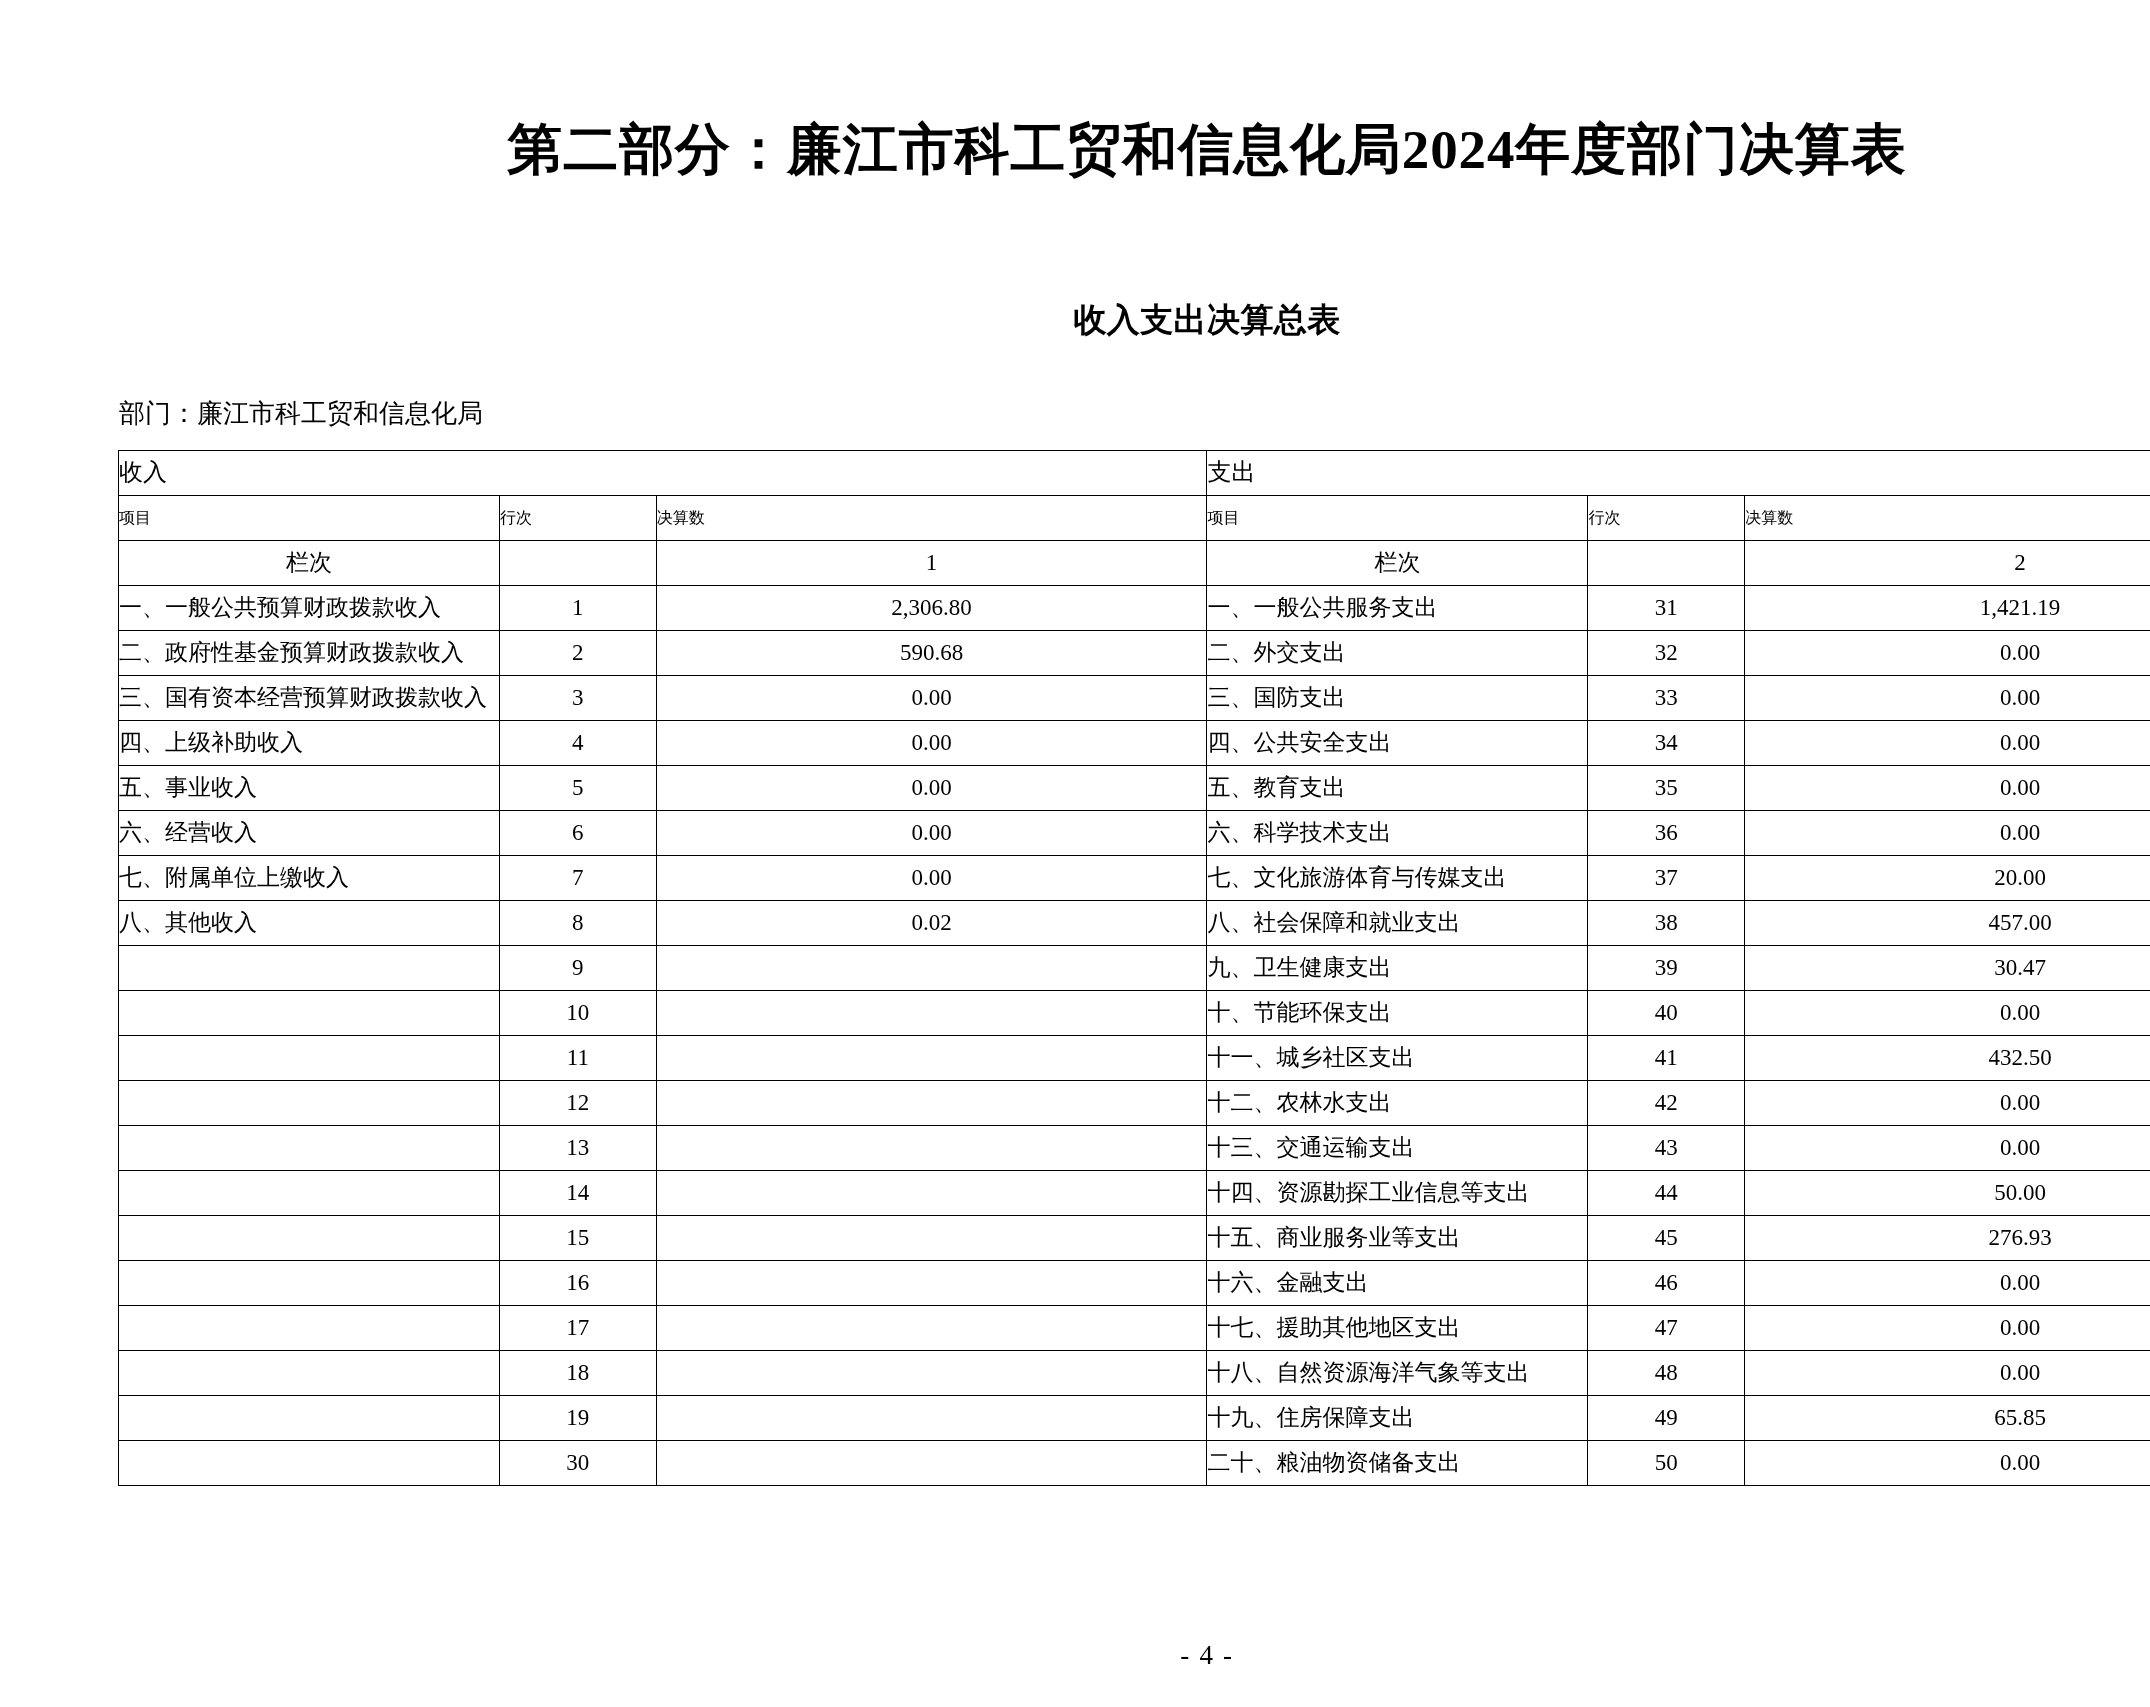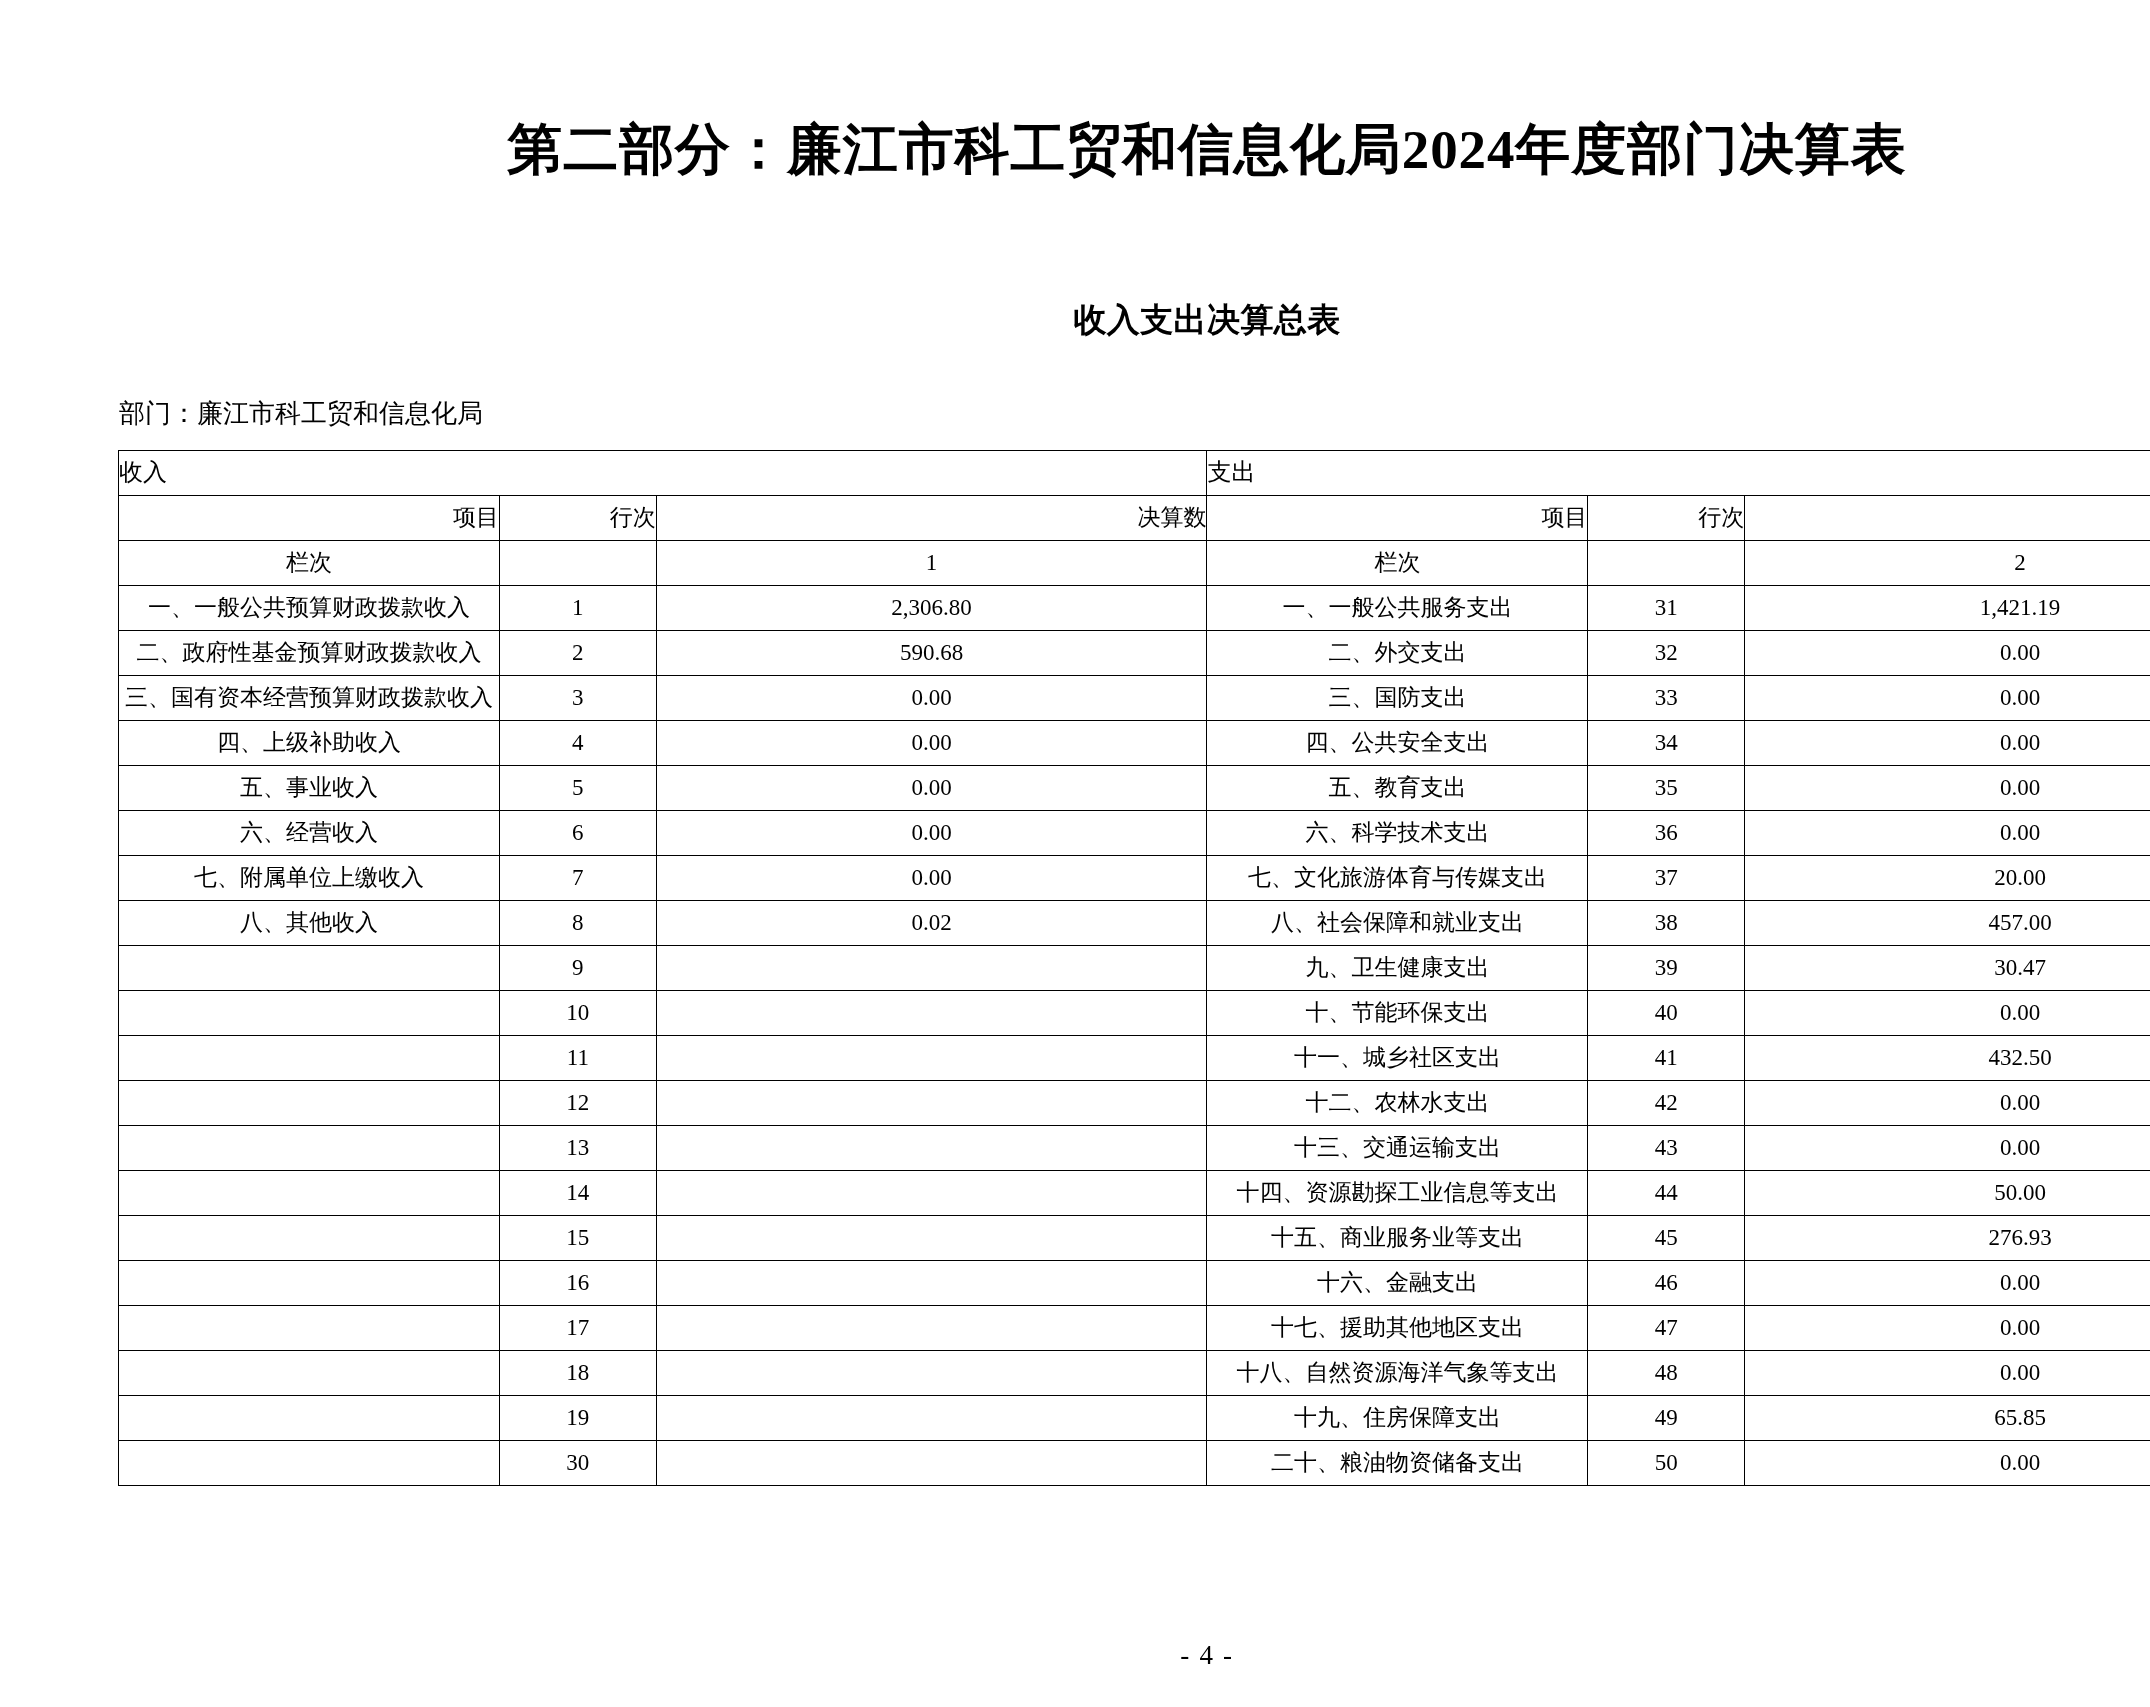--- a/index.html
+++ b/index.html
@@ -94,28 +94,28 @@
   col.c-line  { width: 7.2%;  }
   col.c-amt   { width: 12.1%; }
   col.c-gap   { width: 13.2%; }
 
   .group-head {
     text-align: left;
     font-size: 24px;
     height: 48px;
   }
   .col-head {
-    text-align: right;
-    font-size: 23px;
+    text-align: left;
+    font-size: 16px;
     height: 48px;
   }
   .rank-row td { text-align: center; height: 45px; }
 
   .cell-item {
-    text-align: center;
+    text-align: left;
     padding-left: 11.2px;
     white-space: nowrap;
   }
   .cell-line { text-align: center; }
   .cell-amt {
     text-align: center;
     padding-right: 10.3px;
     white-space: nowrap;
   }
 

